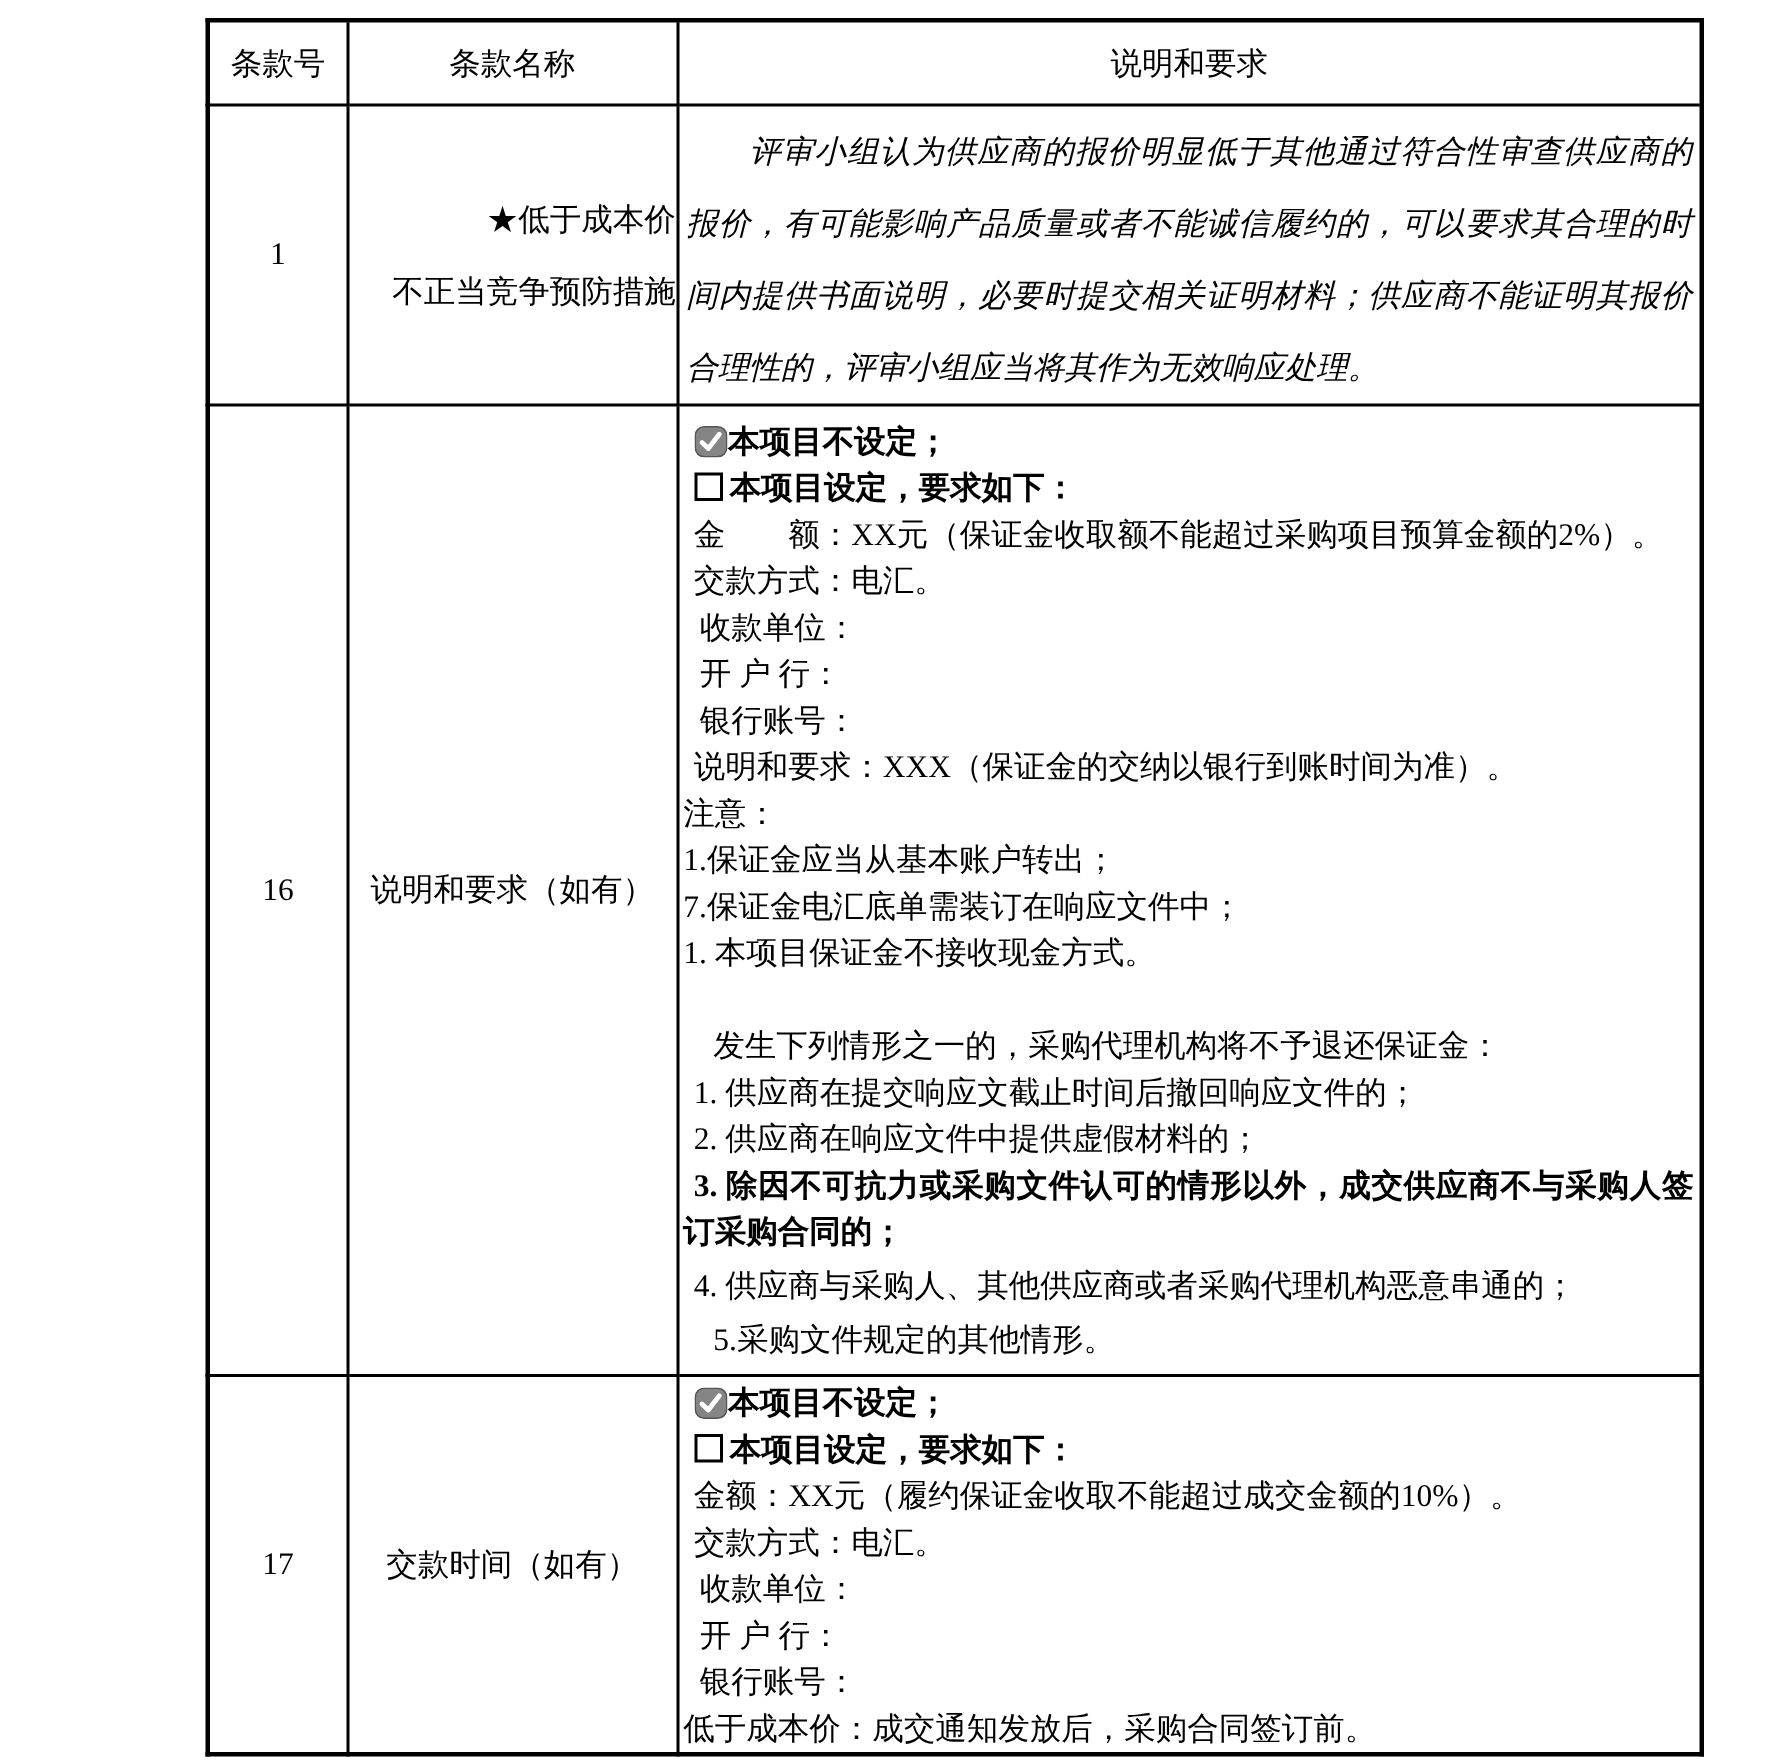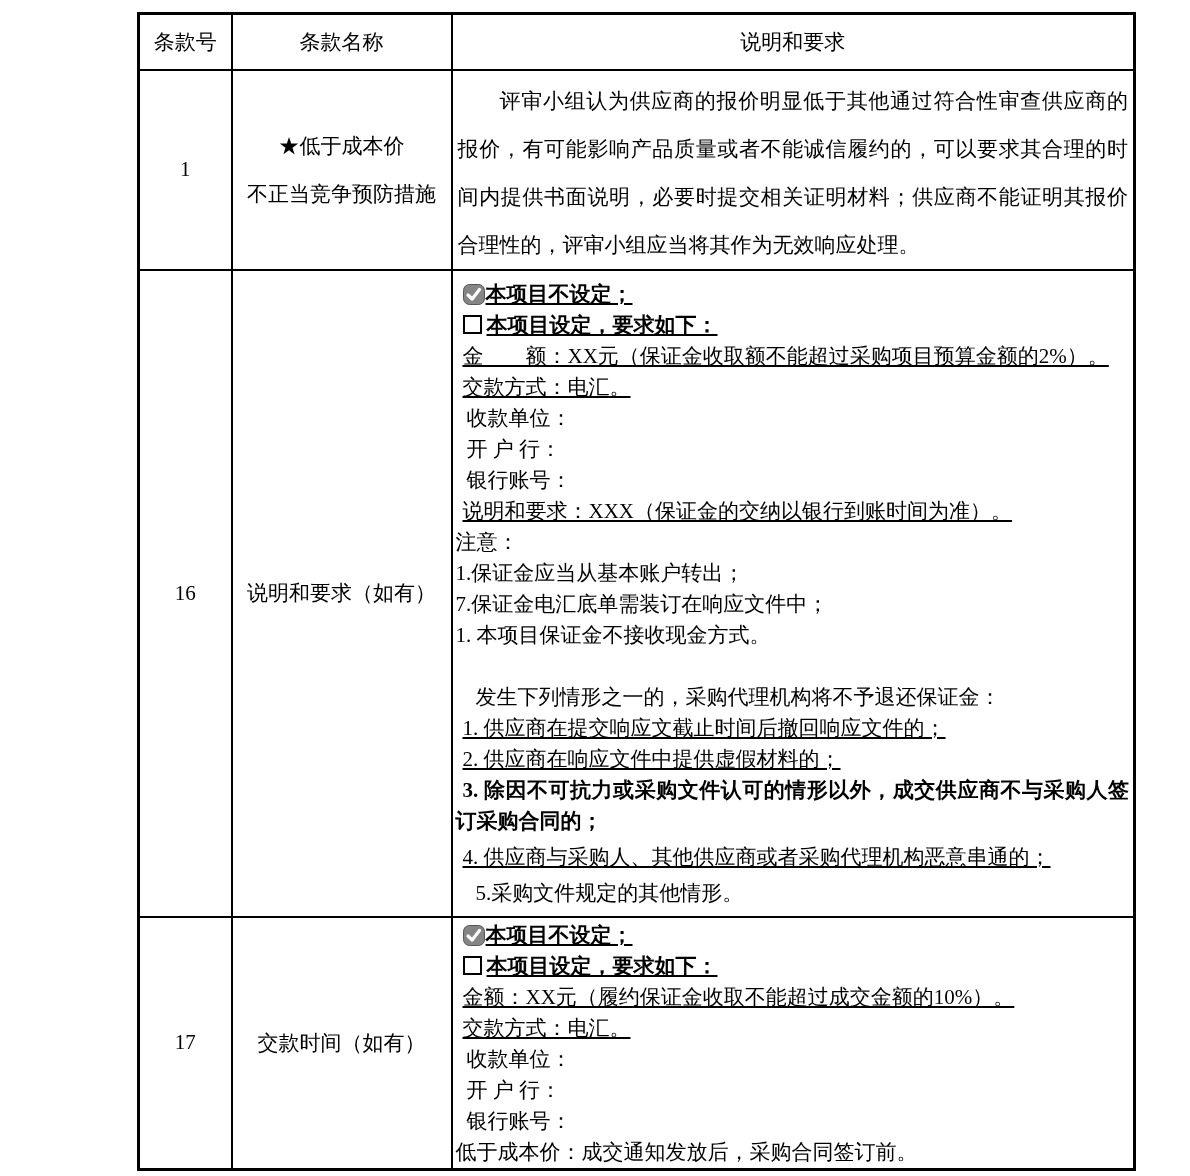--- a/index.html
+++ b/index.html
@@ -34,37 +34,38 @@
   col.c3 { width: 683px; }
 
   tr.hdr     { height: 56px; }
   tr.r15     { height: 190px; }
   tr.r16     { height: 647px; }
   tr.r17     { height: 253px; }
 
   .center { text-align: center; }
 
   
-  .name2line { text-align: center; line-height: 48px; }
+  .name2line { text-align: right; line-height: 48px; }
   .desc15 {
     vertical-align: top;
+    font-style: italic;
   }
   .desc15 .para {
     padding: 6px 5px 0 5px;
     text-indent: 2em;
     text-align: justify;
     line-height: 48px;
   }
 
   
   .desc-cell { vertical-align: top; }
   .desc-inner { padding: 2px 4px 0 3px; }
   .ln { line-height: 31px; white-space: normal; }
   .b  { font-weight: bold; }
-  .i1 { padding-left: 7px; text-decoration: underline; }
+  .i1 { padding-left: 7px; }
   .i2 { padding-left: 11px; }
   .i3 { padding-left: 20px; }
   .hang { padding-left: 0; text-indent: 7px; text-align: justify; font-weight: bold; }
   .sp { margin-top: 5px; }
   .blank { height: 31px; }
 
   
   .cbx {
     display: inline-block;
     width: 22px;

